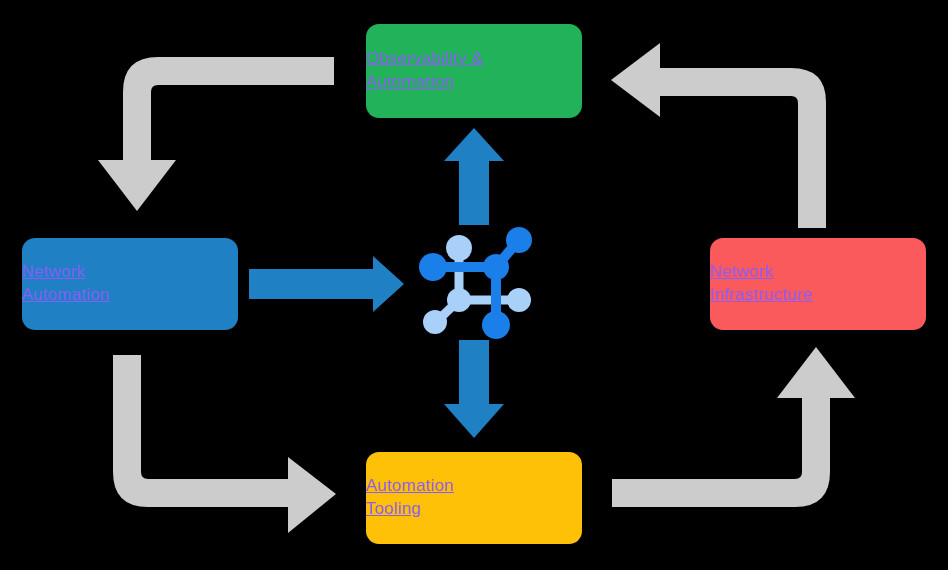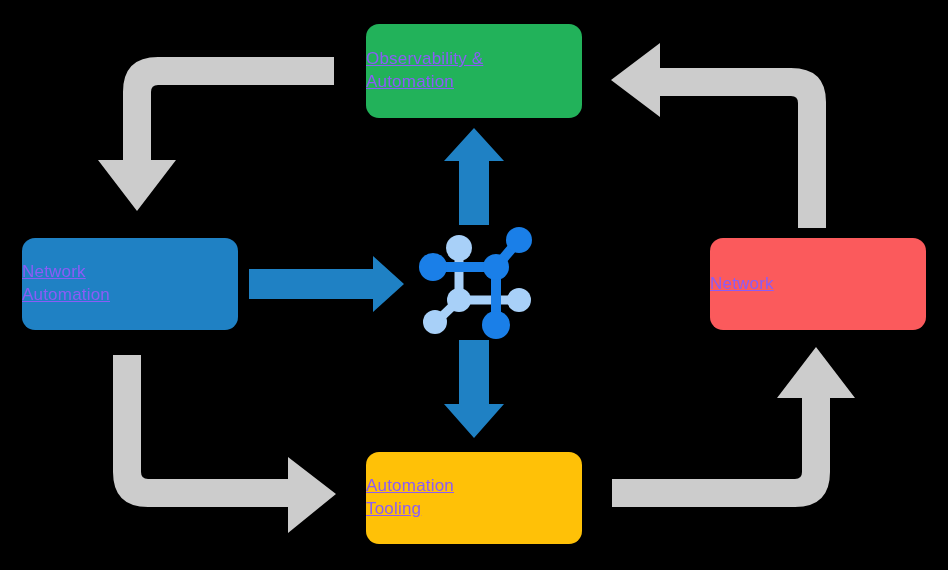--- a/index.html
+++ b/index.html
@@ -187,20 +187,21 @@
     <span>Automation</span>
   </div>
 
   <div class="node-label" style="left:22px; top:238px; width:216px; height:92px;">
     <span>Network</span>
     <span>Automation</span>
   </div>
 
   <div class="node-label" style="left:710px; top:238px; width:216px; height:92px;">
     <span>Network</span>
+    <span>Infrastructure</span>
   </div>
 
   <div class="node-label" style="left:366px; top:452px; width:216px; height:92px;">
     <span>Automation</span>
     <span>Tooling</span>
   </div>
 
 </div>
 
 </body></html>

